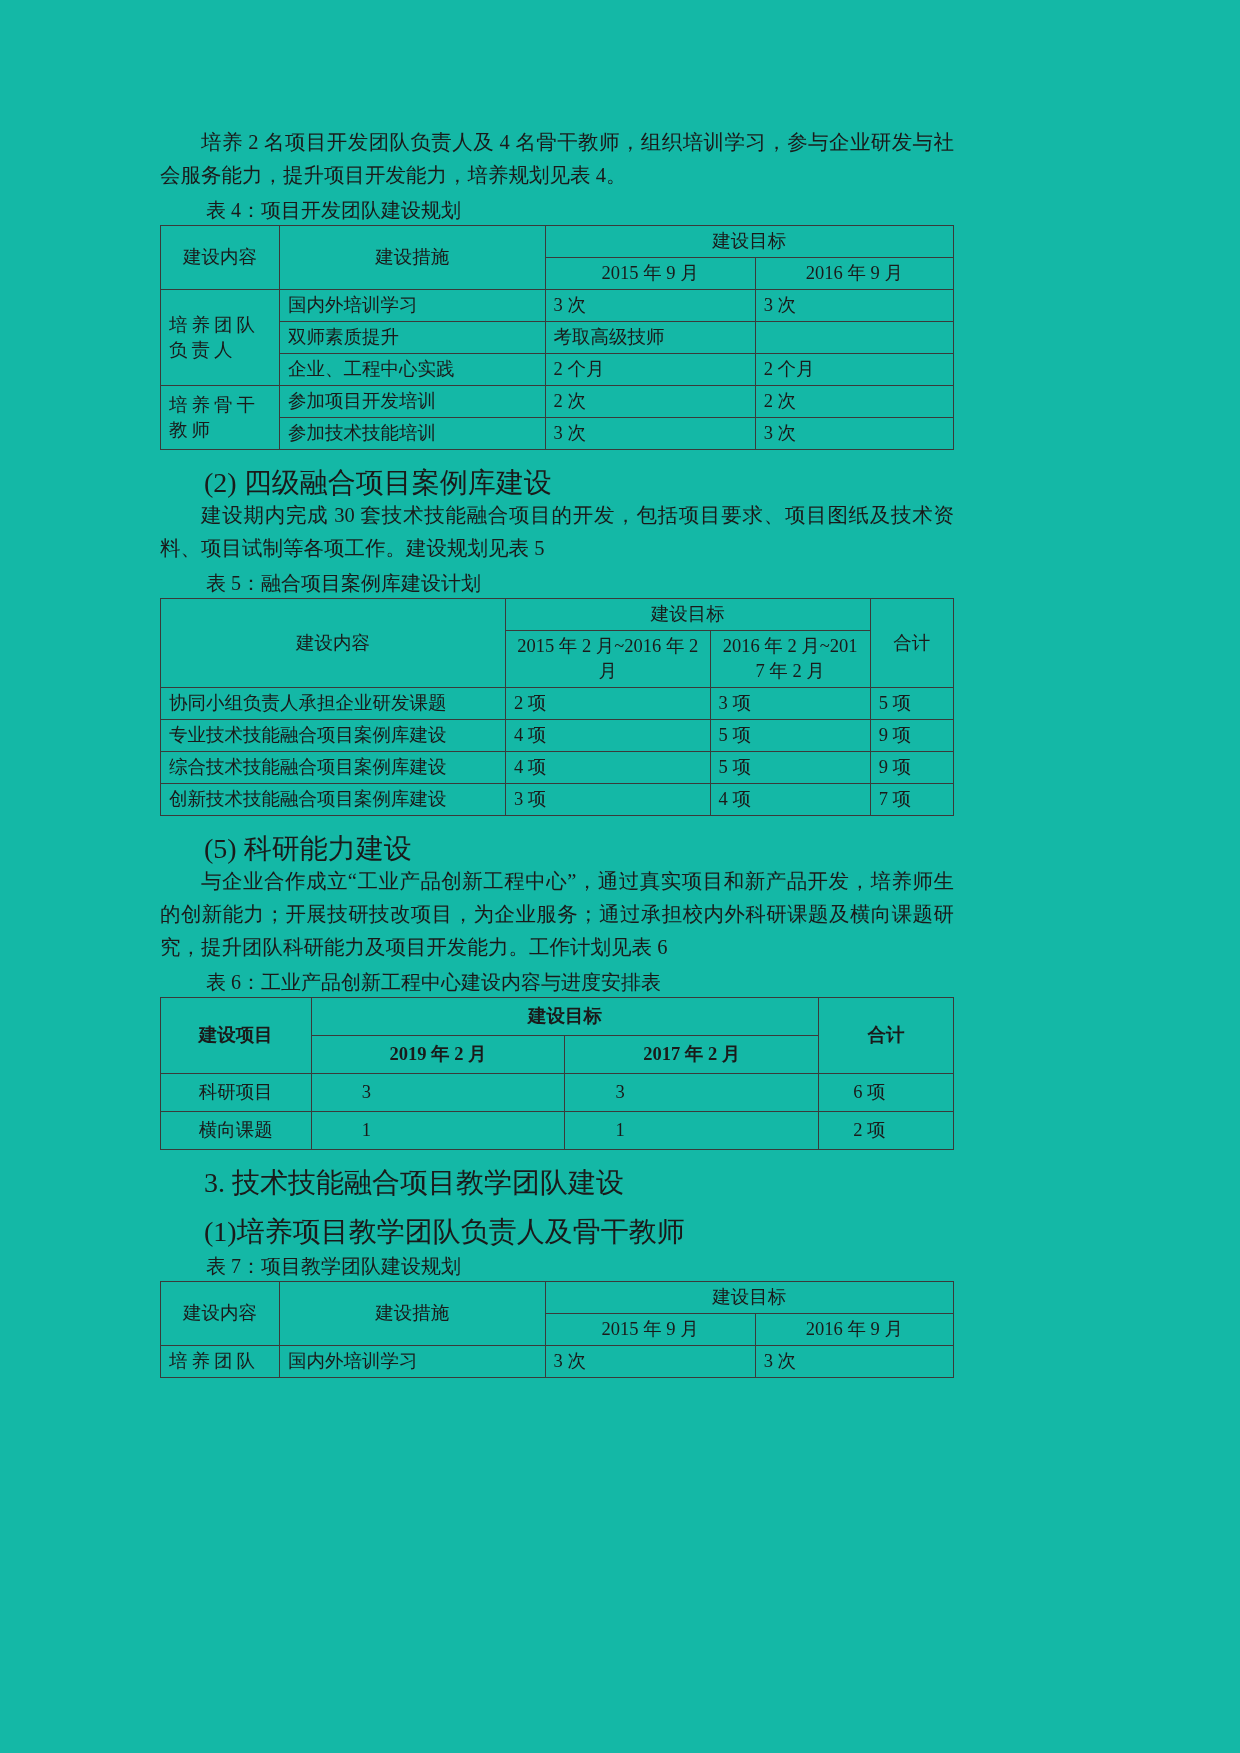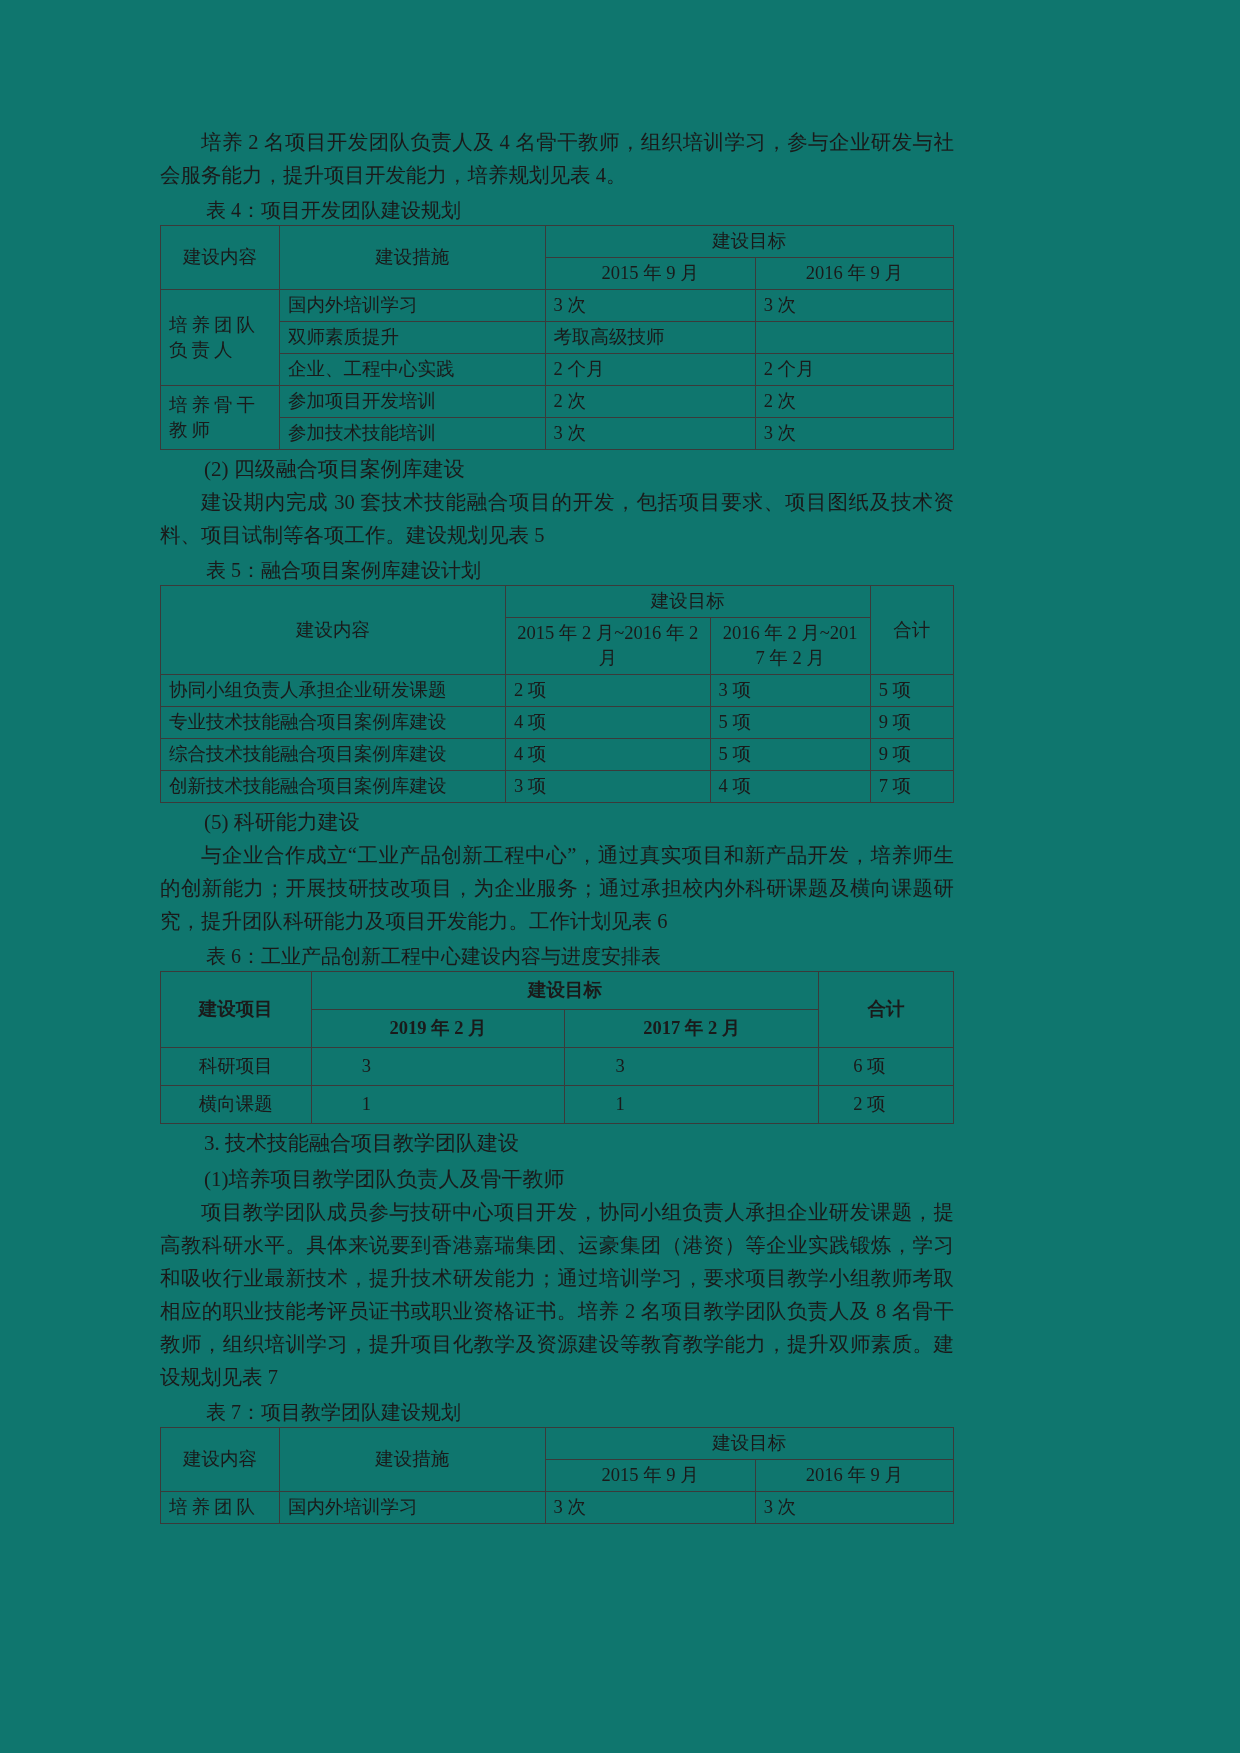--- a/index.html
+++ b/index.html
@@ -3,24 +3,24 @@
 <meta charset="utf-8">
 <style>
   * { box-sizing: border-box; }
   html, body { margin: 0; padding: 0; }
   body {
     width: 1240px; height: 1753px;
     background: #ffffff;
     color: #1a1a1a;
     font-family: "Liberation Serif", "DejaVu Serif", serif;
   }
-  .page { position: relative; width: 1240px; height: 1753px; background: #0f766e; overflow: hidden; }
+  .page { position: relative; width: 1240px; height: 1753px; background: #14b8a6; overflow: hidden; }
   .content { position: absolute; left: 160px; top: 126px; width: 794px; }
   .para { font-size: 20.5px; line-height: 33px; text-align: justify; text-indent: 2em; margin: 0; }
-  .heading { font-size: 21px; line-height: 33px; margin: 3px 0 0 44px; }
+  .heading { font-size: 28px; line-height: 33px; margin: 16px 0 0 44px; }
   .caption { font-size: 20px; line-height: 20px; margin: 8px 0 5px 46px; }
   table.doc { width: 100%; border-collapse: collapse; table-layout: fixed; font-size: 18.5px; }
   table.doc td { border: 1px solid #3a3a3a; padding: 3px 8px; line-height: 25px; vertical-align: middle; word-break: break-all; }
   .c { text-align: center; }
   .grp { letter-spacing: 4px; }
   table.b6 td { padding-top: 6px; padding-bottom: 6px; }
   table.b6 td.hd { font-weight: bold; }
   table.b6 td.val { padding-left: 50px; }
   table.b6 td.tot { padding-left: 34px; }
 </style>
@@ -162,21 +162,20 @@
           <td class="c">横向课题</td>
           <td class="val">1</td>
           <td class="val">1</td>
           <td class="tot">2 项</td>
         </tr>
       </tbody>
     </table>
 
     <div class="heading">3. 技术技能融合项目教学团队建设</div>
     <div class="heading">(1)培养项目教学团队负责人及骨干教师</div>
-    <p class="para">项目教学团队成员参与技研中心项目开发，协同小组负责人承担企业研发课题，提高教科研水平。具体来说要到香港嘉瑞集团、运豪集团（港资）等企业实践锻炼，学习和吸收行业最新技术，提升技术研发能力；通过培训学习，要求项目教学小组教师考取相应的职业技能考评员证书或职业资格证书。培养 2 名项目教学团队负责人及 8 名骨干教师，组织培训学习，提升项目化教学及资源建设等教育教学能力，提升双师素质。建设规划见表 7</p>
 
     <div class="caption">表 7：项目教学团队建设规划</div>
 
     <table class="doc">
       <colgroup>
           <col style="width:15%">
           <col style="width:33.5%">
           <col style="width:26.5%">
           <col style="width:25%">
         </colgroup>

